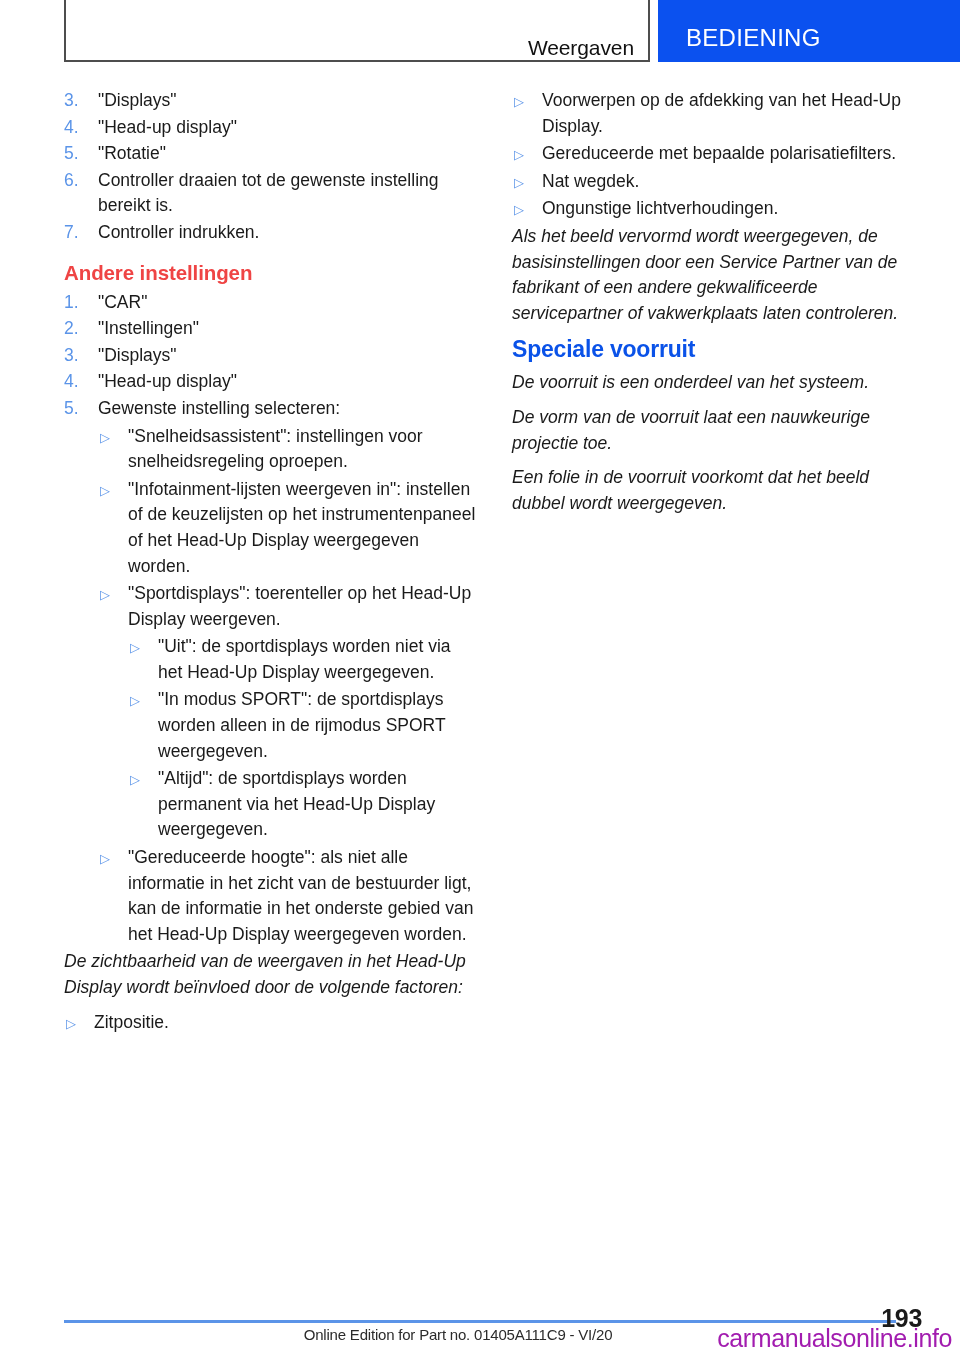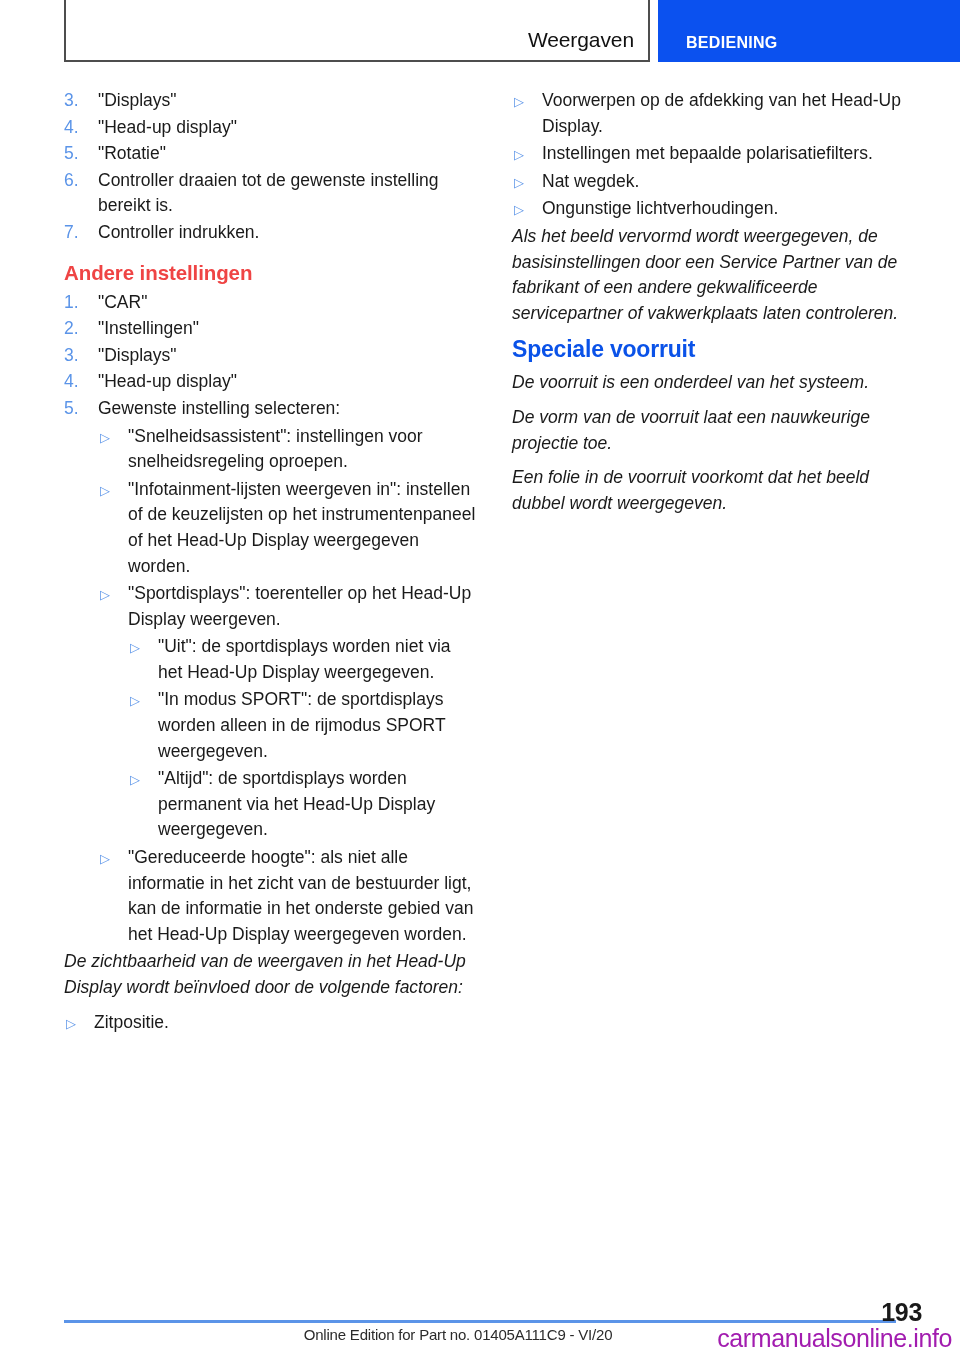--- a/index.html
+++ b/index.html
@@ -33,38 +33,38 @@
     border-top: none;
     box-sizing: border-box;
     background: #ffffff;
     display: flex;
     align-items: flex-end;
     justify-content: flex-end;
   }
   #header-section-title {
     font-size: 21px;
     color: #111111;
-    padding: 0 14px 8px 0;
+    padding: 0 14px 0 0;
     letter-spacing: -0.1px;
     white-space: nowrap;
   }
   #header-chapter-bar {
     position: absolute;
     left: 658px;
     top: 0;
     width: 302px;
     height: 62px;
     background: #0B51EF;
     display: flex;
     align-items: flex-end;
     justify-content: flex-start;
   }
   #header-chapter-title {
-    font-size: 16px;
-    font-weight: bold;
+    font-size: 24px;
+    font-weight: normal;
     color: #ffffff;
     letter-spacing: 0.3px;
     padding: 0 0 10px 28px;
     white-space: nowrap;
     margin-top: 48px;
   }
 
   
   #content {
     position: absolute;
@@ -168,21 +168,21 @@
     position: absolute;
     left: 64px;
     top: 36px;
     width: 832px;
     height: 3px;
     background: #5B94E8;
   }
   #footer-page-number {
     position: absolute;
     right: 38px;
-    top: 14px;
+    top: 20px;
     font-size: 25px;
     font-weight: bold;
     color: #1a1a1a;
     letter-spacing: -0.3px;
   }
   #footer-edition-note {
     position: absolute;
     left: 0;
     top: 42px;
     width: 916px;
@@ -316,21 +316,21 @@
 
   <div class="column" id="column-right">
 
     <ul class="tri-list">
       <li>
         <span class="tri">▷</span>
         <span>Voorwerpen op de afdekking van het Head-Up Display.</span>
       </li>
       <li>
         <span class="tri">▷</span>
-        <span>Instellingen met bepaalde polarisatiefilters.</span>
+        <span>Gereduceerde met bepaalde polarisatiefilters.</span>
       </li>
       <li>
         <span class="tri">▷</span>
         <span>Nat wegdek.</span>
       </li>
       <li>
         <span class="tri">▷</span>
         <span>Ongunstige lichtverhoudingen.</span>
       </li>
     </ul>

